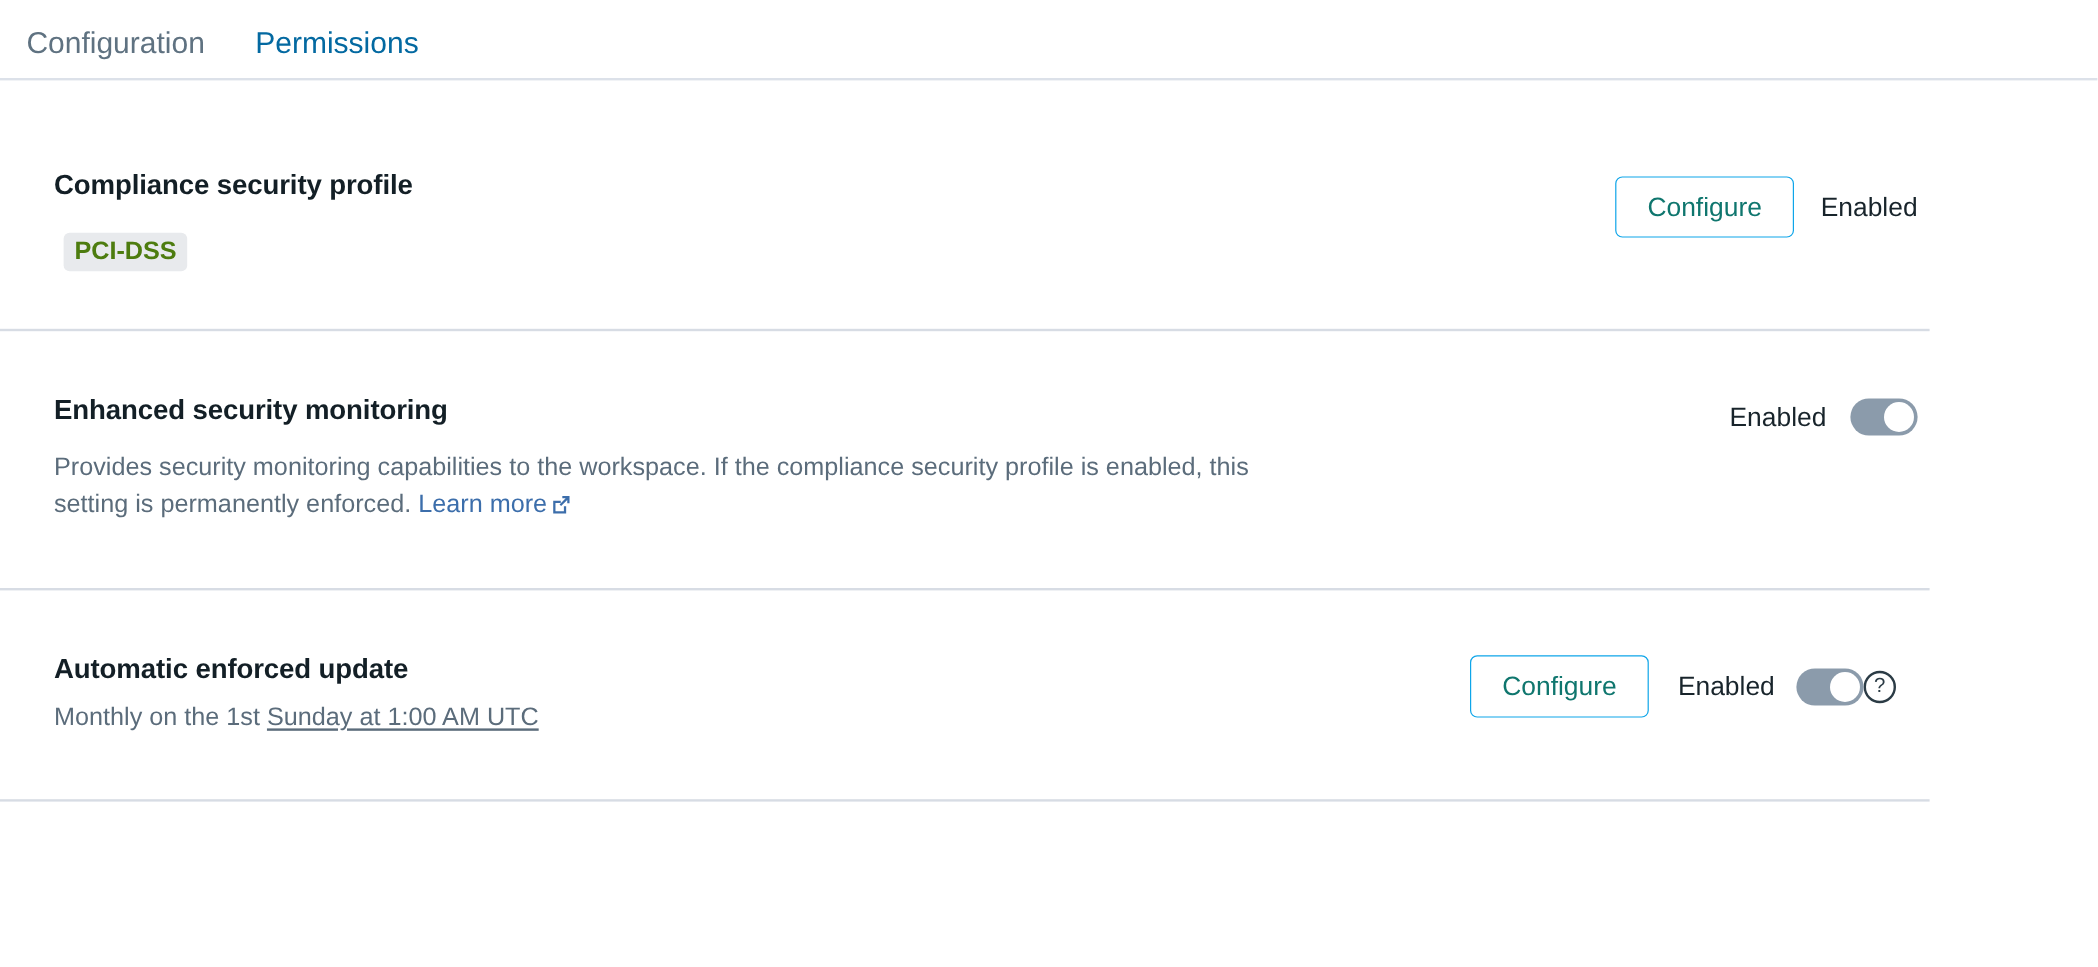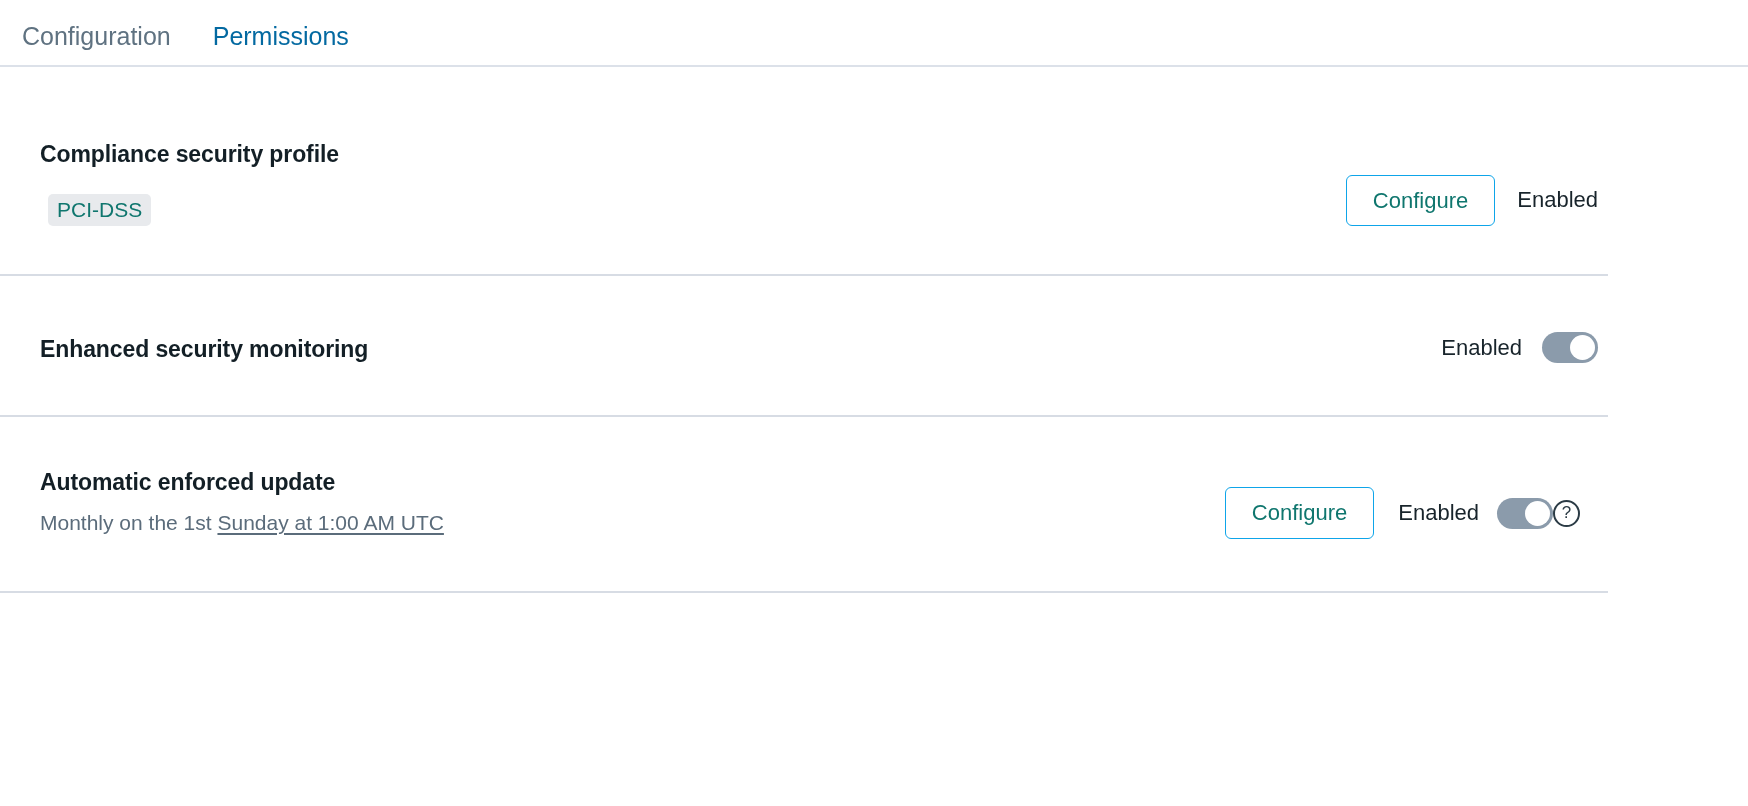--- a/index.html
+++ b/index.html
@@ -70,22 +70,23 @@
     z-index: 2;
   }
 
   
   .content {
     padding: 0 0 0 0;
   }
   .section {
     position: relative;
     display: flex;
-    align-items: flex-end;
-    padding: 0 0 0 40px;
+    align-items: flex-start;
+    padding: 0 0 0 25px;
+    margin-left: 20px;
   }
   .section-left {
     flex: 0 0 auto;
     max-width: 1130px;
   }
   .section-right {
     margin-left: auto;
     display: flex;
     align-items: center;
     padding-right: 150px;
@@ -127,26 +128,27 @@
   }
   .ext-icon {
     display: inline-block;
     vertical-align: -2px;
     margin-left: 3px;
   }
 
   .badge {
     display: inline-block;
     background: #e8eaed;
-    color: #0f766e;
+    color: #4d7c0f;
     border-radius: 5px;
     padding: 4px 9px 5px 9px;
     font-size: 21px;
     margin-left: 8px;
     line-height: 1.1;
+    font-weight: bold;
   }
 
   .btn {
     font-family: inherit;
     font-size: 22px;
     color: #0f766e;
     background: #ffffff;
     border: 1px solid #0ea5e9;
     border-radius: 6px;
     padding: 12px 26px;
@@ -231,20 +233,27 @@
       <button class="btn">Configure</button>
       <span class="state-label" style="margin-left:22px;">Enabled</span>
     </div>
   </div>
 
   <div class="divider"></div>
 
   <div class="section" style="padding-top:52px; padding-bottom:52px;">
     <div class="section-left">
       <h2 class="sec-title">Enhanced security monitoring</h2>
+      <p class="sec-desc" style="margin-top:20px;">
+        <span>Provides security monitoring capabilities to the workspace. If the compliance security profile is enabled, this setting is permanently enforced.</span>
+        <a class="learn" href="#"><span>Learn more</span><span class="ext-icon"><svg width="17" height="17" viewBox="0 0 17 17">
+            <path d="M2 5.2 h6.3 v1.9 H3.9 v7.0 h7.0 v-4.3 h1.9 V16 H2 Z" fill="#3c6eab"></path>
+            <path d="M9.6 1.4 H15.6 V7.4 h-1.9 V4.6 L8.6 9.7 L7.3 8.4 l5.1 -5.1 H9.6 Z" fill="#3c6eab"></path>
+          </svg></span></a>
+      </p>
     </div>
     <div class="section-right" style="padding-top:4px;">
       <span class="state-label">Enabled</span>
       <button class="toggle" style="margin-left:20px;">
         <span class="knob"></span>
       </button>
     </div>
   </div>
 
   <div class="divider"></div>

